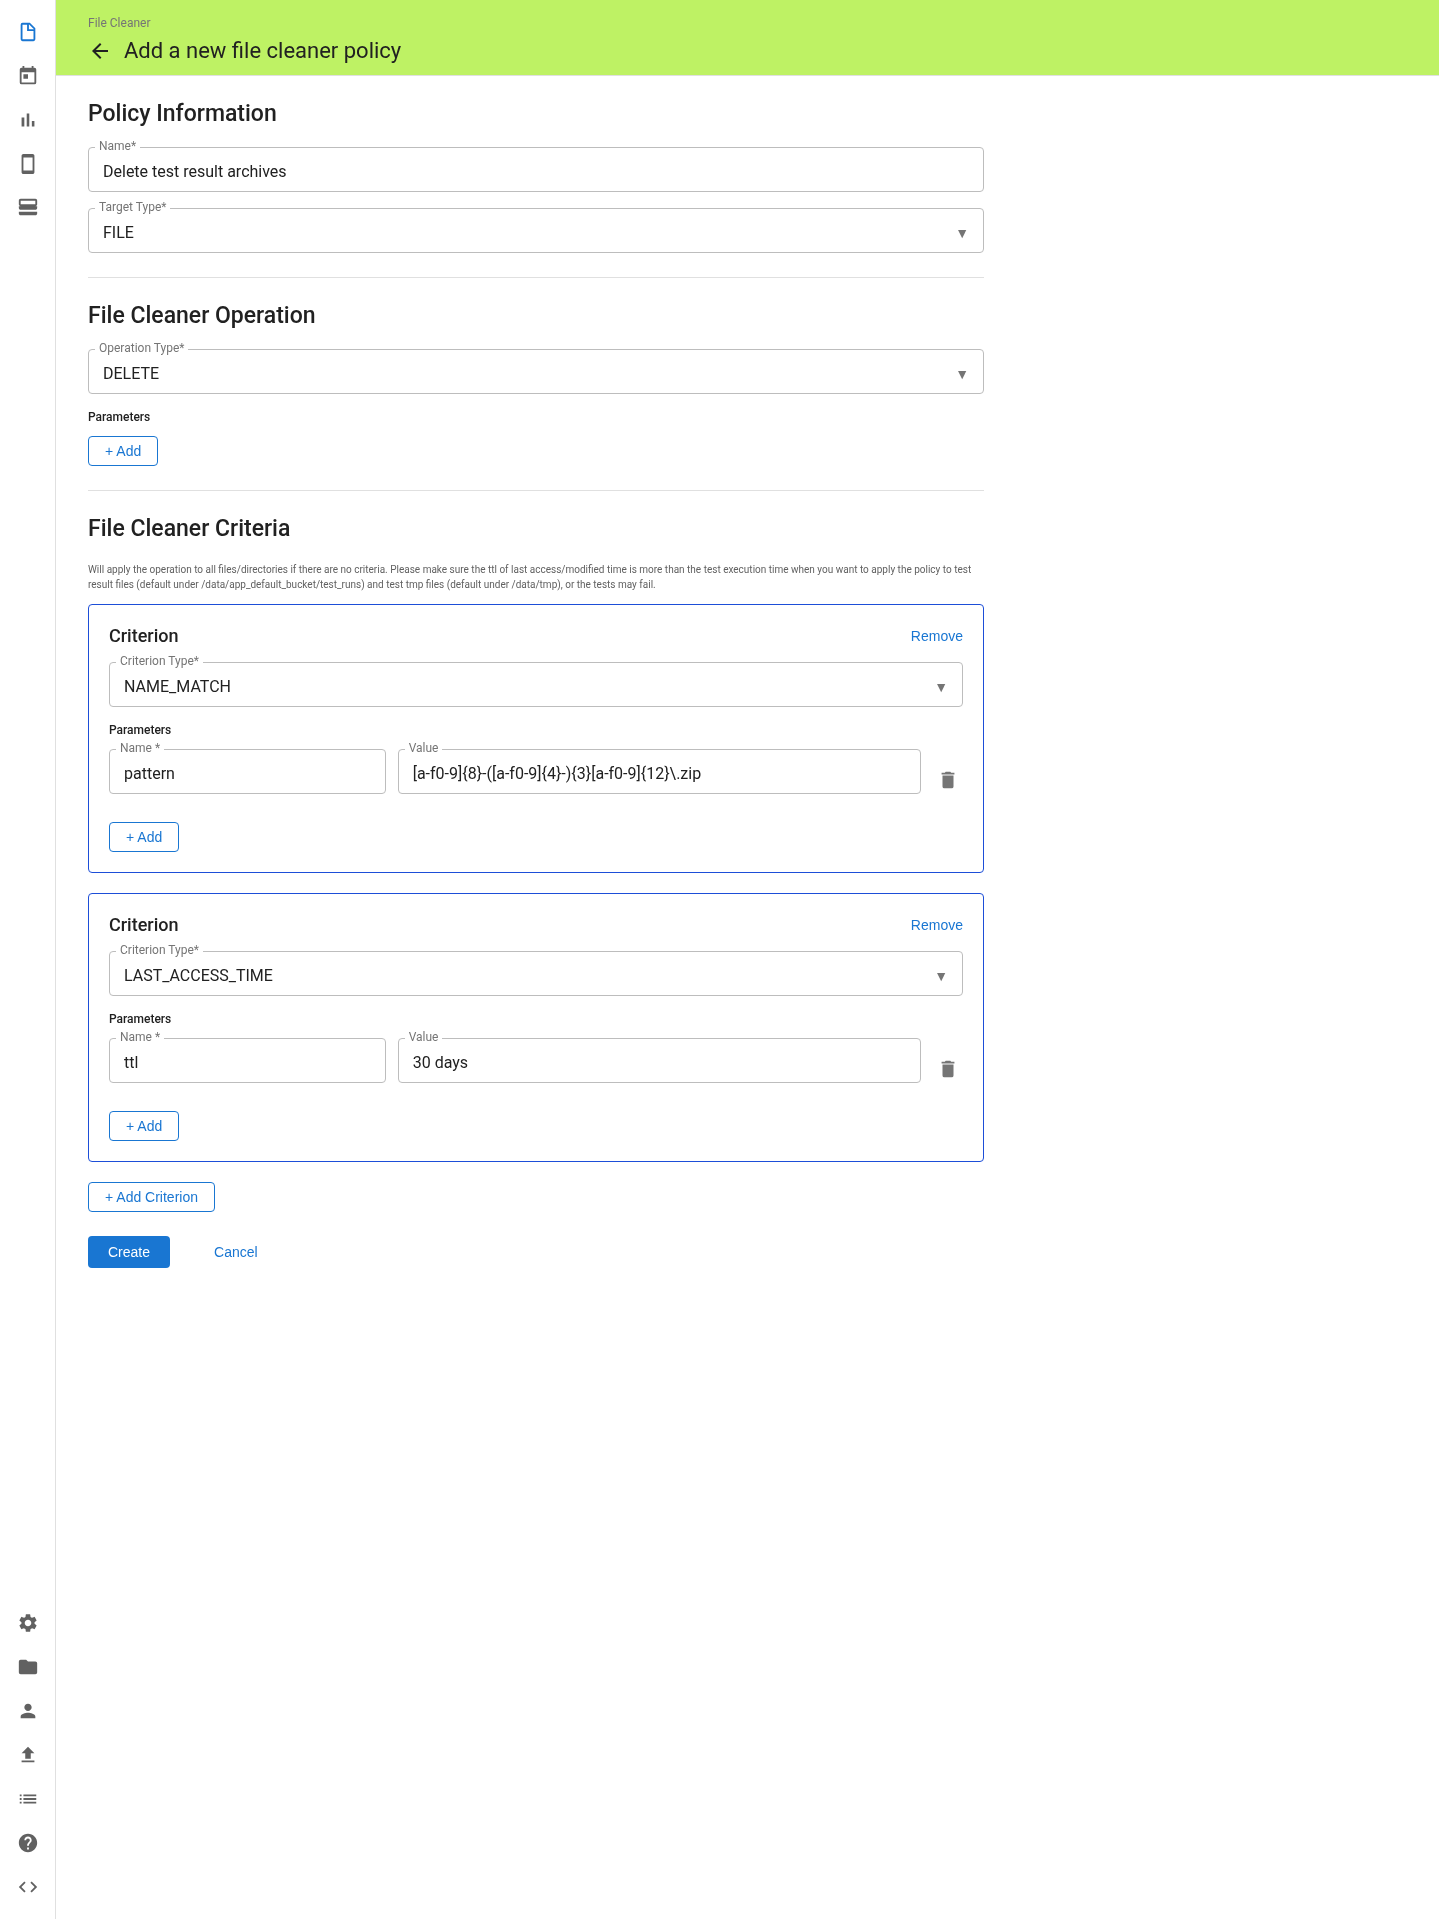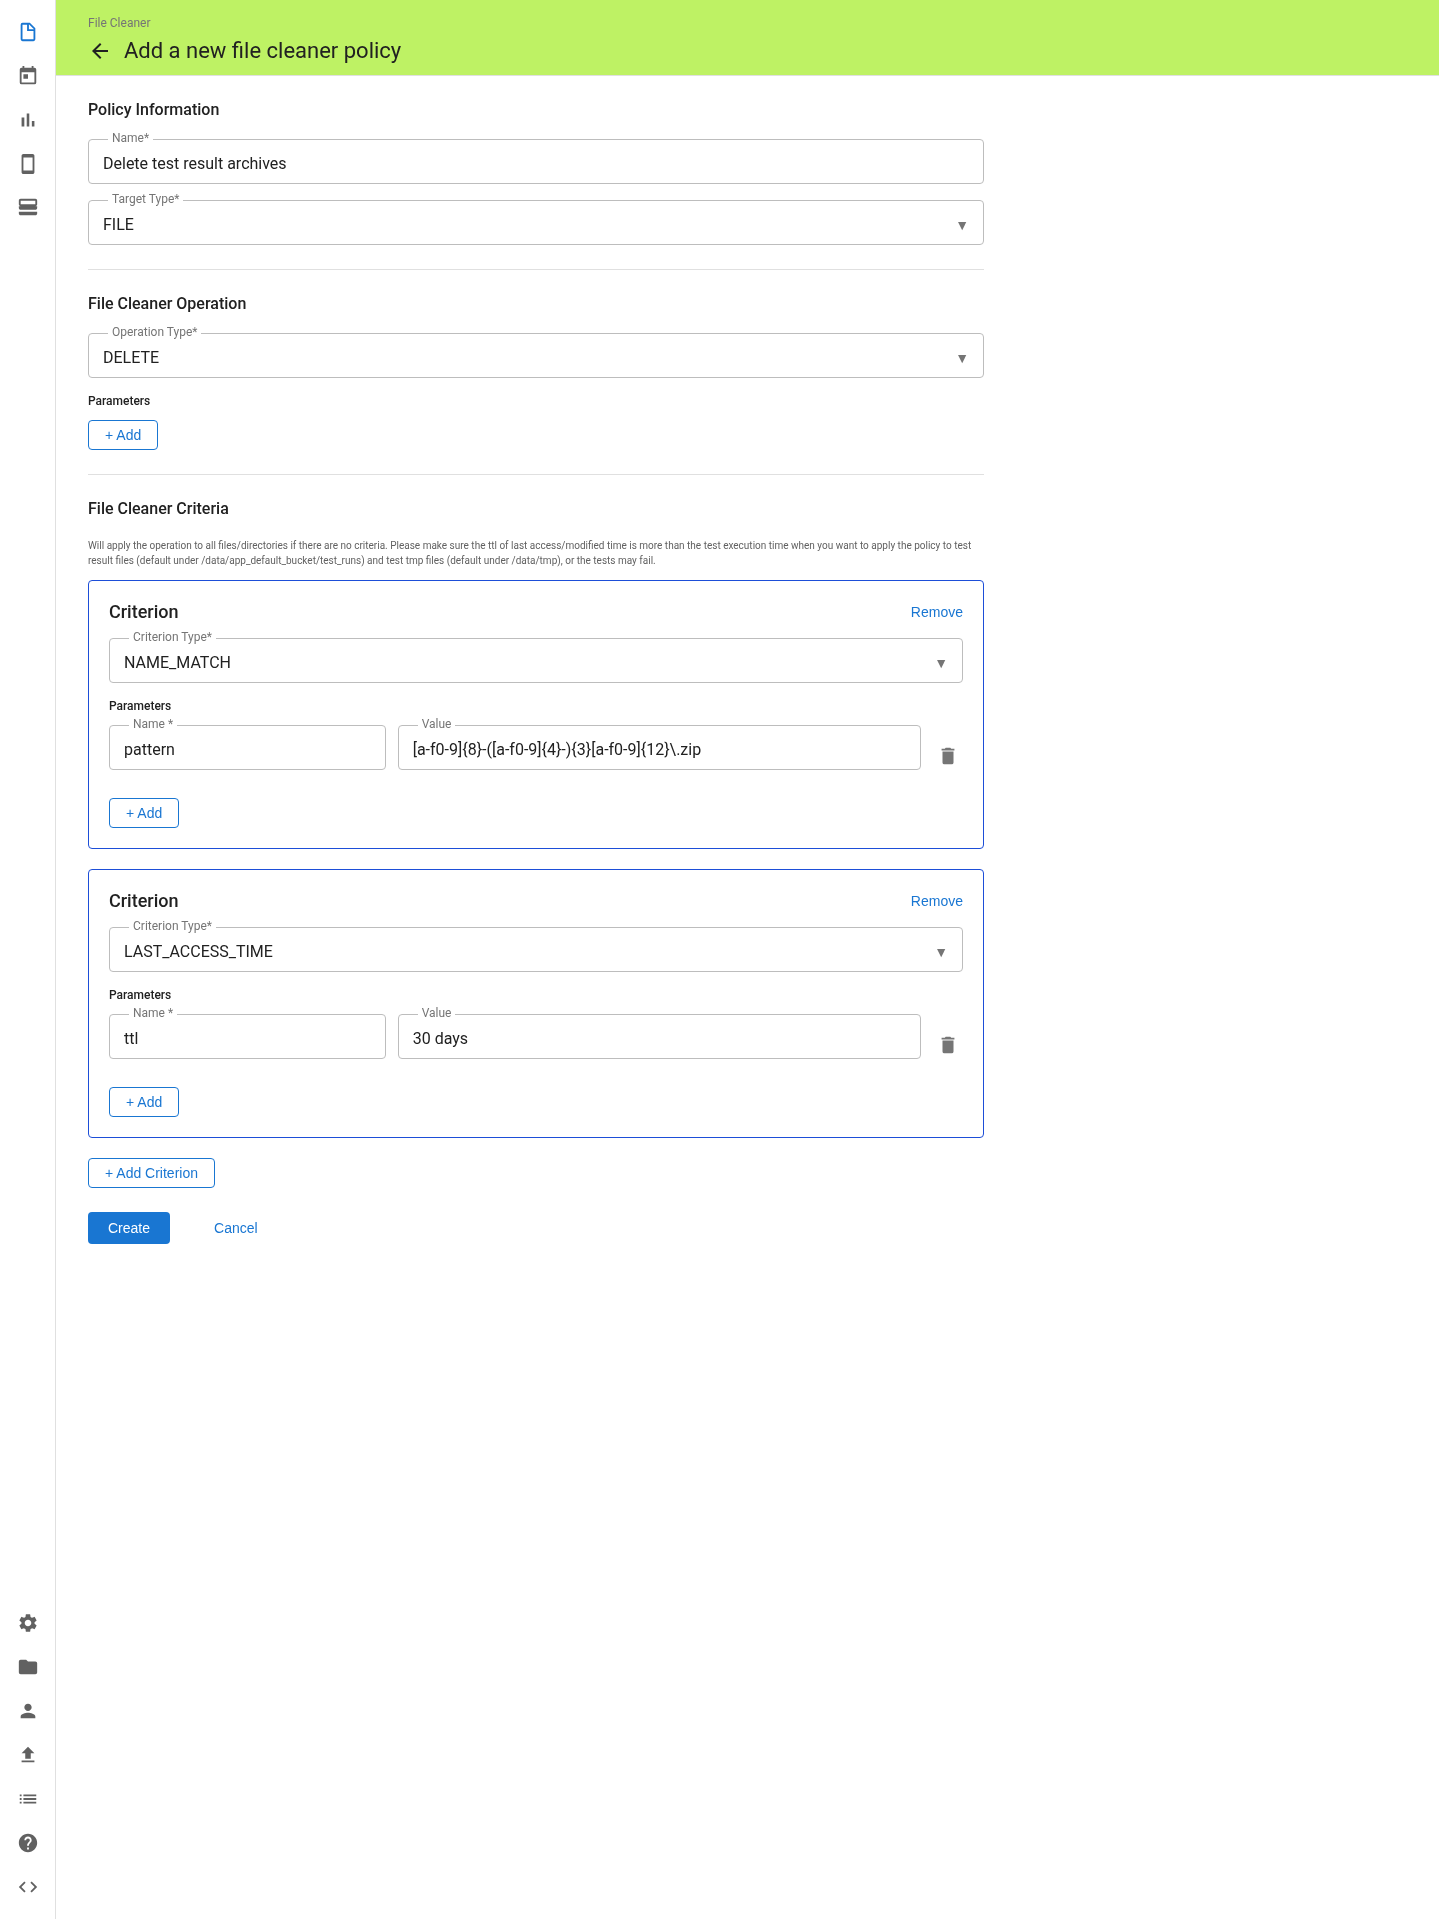--- a/index.html
+++ b/index.html
@@ -70,39 +70,39 @@
     }
 
     
     .content {
       padding: 24px 32px;
       max-width: 960px;
     }
 
     
     .section-title {
-      font-size: 16px;
+      font-size: 23px;
       font-weight: 500;
       color: #212121;
       margin-bottom: 20px;
     }
 
     
     .form-field {
       position: relative;
       border: 1px solid #bdbdbd;
       border-radius: 4px;
       padding: 8px 14px;
       margin-bottom: 16px;
       background: #fff;
     }
     .form-field-label {
       position: absolute;
       top: -9px;
-      left: 19px;
+      left: 6px;
       background: #fff;
       padding: 0 4px;
       font-size: 12px;
       color: #757575;
     }
     .form-field-value {
       font-size: 16px;
       color: #212121;
       padding: 6px 0 2px;
     }

